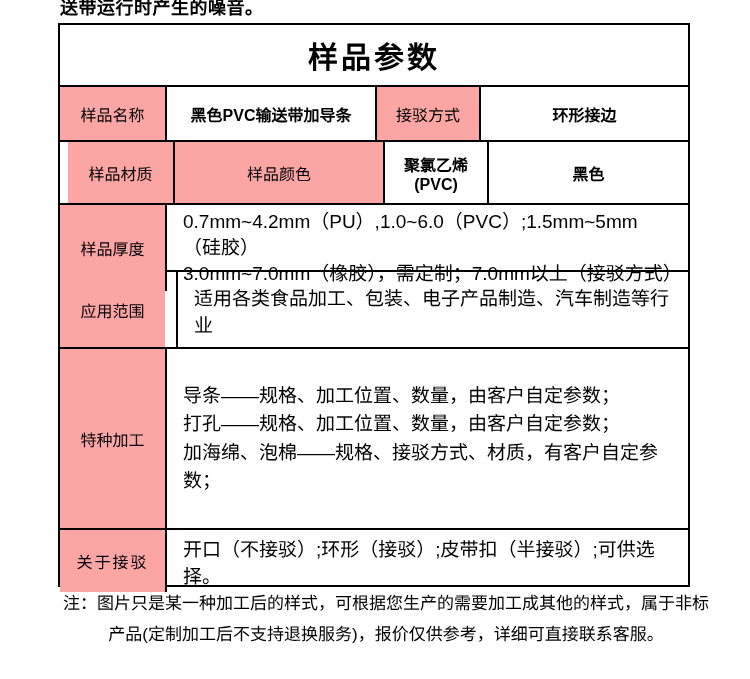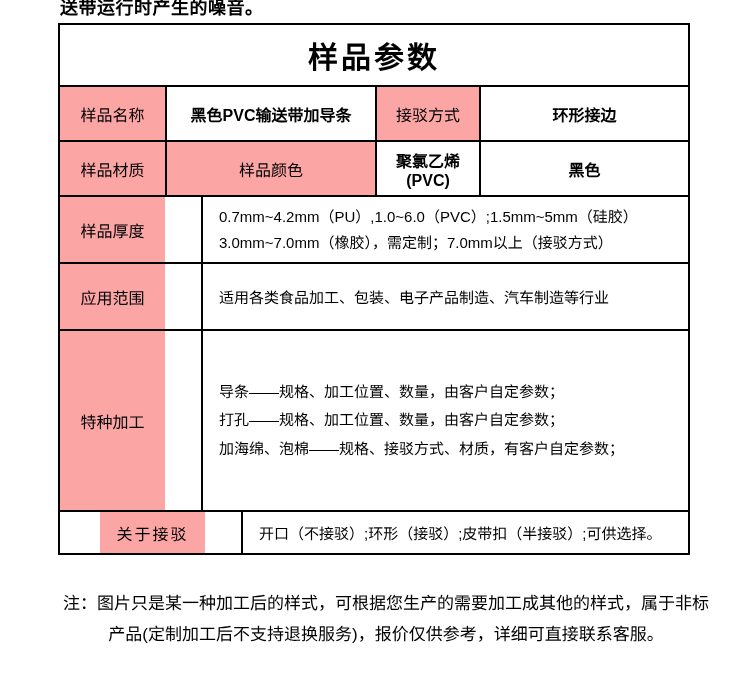--- a/index.html
+++ b/index.html
@@ -56,29 +56,28 @@
     font-size: 16px;
     font-weight: normal;
   }
   .lbl.spaced { letter-spacing: 2px; }
   .val-bold { font-size: 16px; font-weight: bold; }
   .val-left {
     justify-content: flex-start;
     text-align: left;
     padding-left: 16px;
     padding-right: 14px;
-    font-size: 15px;
-    margin-left: 36px;
+    font-size: 19px;
   }
   .h-r1 { height: 55px; }
-  .h-r2 { height: 55px; }
+  .h-r2 { height: 63px; padding-left: 8px; }
   .h-r3 { height: 67px; }
-  .h-r4 { height: 67px; }
+  .h-r4 { height: 77px; gap: 11px; }
   .h-r5 { height: 181px; }
-  .h-r6 { height: 43px; padding-left: 40px; }
+  .h-r6 { height: 57px; }
   .lines { display: block; }
   .lines .line { line-height: 26px; }
   .lines-wide .line { line-height: 28.5px; }
   .note-text {
     position: absolute;
     left: 36px;
     top: 588px;
     width: 700px;
     font-size: 17px;
     line-height: 31px;

